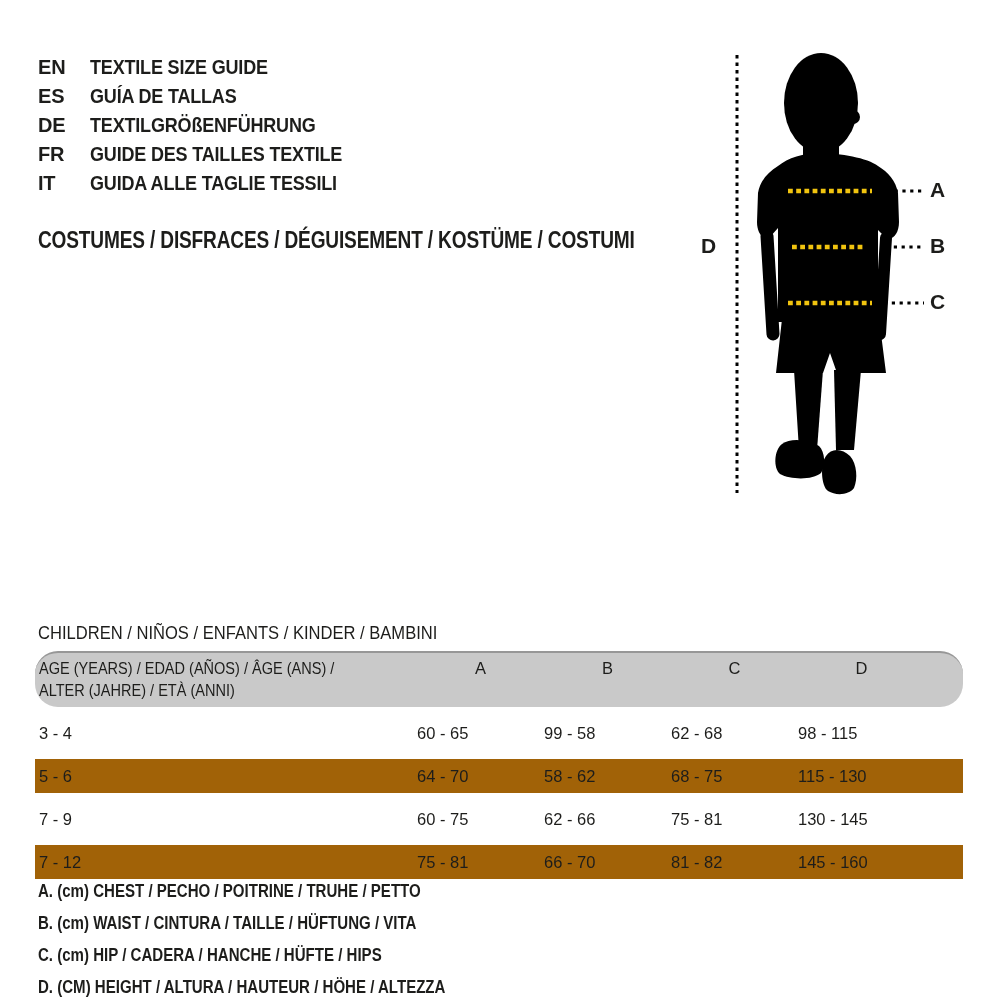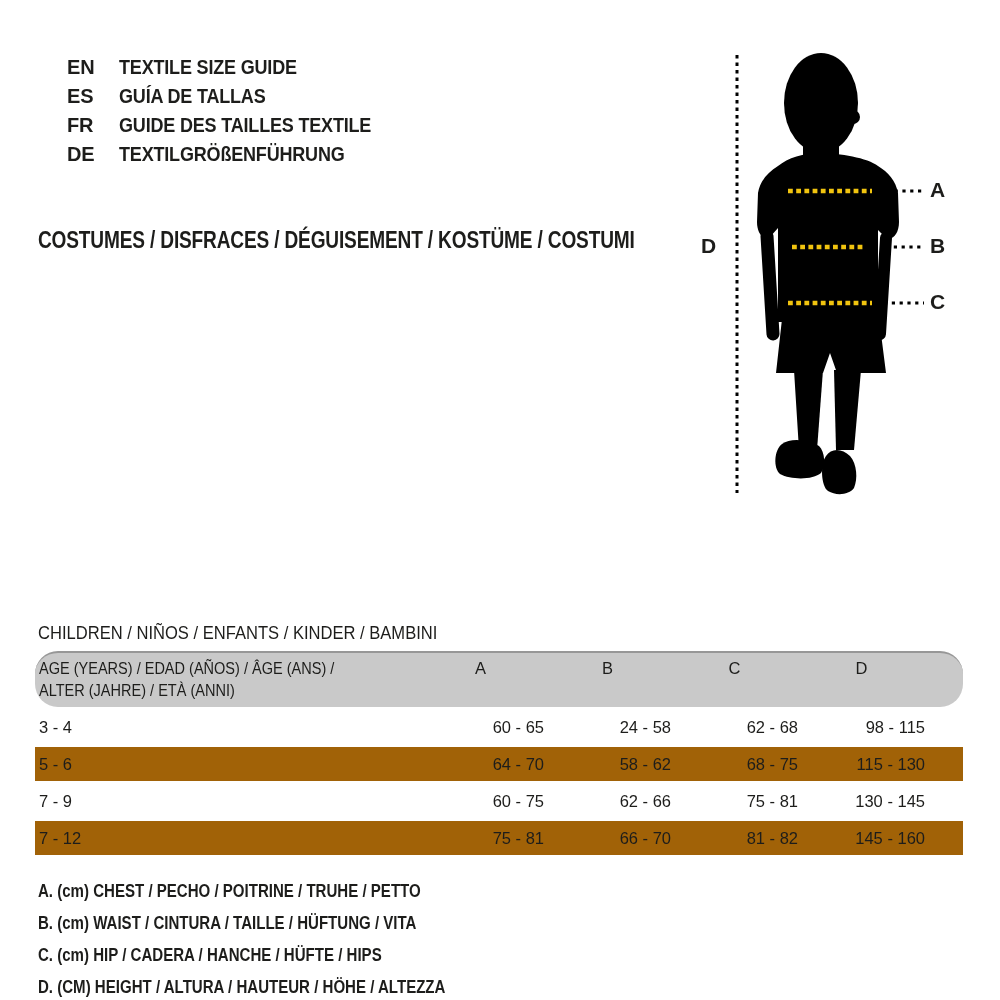--- a/index.html
+++ b/index.html
@@ -3,21 +3,21 @@
 <meta charset="utf-8">
 <style>
   html,body { margin:0; padding:0; background:#ffffff; }
   .page {
     position:relative; width:1000px; height:1000px; background:#ffffff;
     font-family:"Liberation Sans", sans-serif; color:#1d1d1b; overflow:hidden;
   }
 
   
   .lang-list { position:absolute; left:38px; top:53px; }
-  .lang-row { display:flex; height:29px; align-items:center; font-size:20px; font-weight:600; letter-spacing:-0.2px;margin-left:29px; }
+  .lang-row { display:flex; height:29px; align-items:center; font-size:20px; font-weight:600; letter-spacing:-0.2px; }
   .lang-code { flex:0 0 52px; }
   .lang-label { transform:scaleX(0.9); transform-origin:0 50%; white-space:nowrap; }
 
   
   .category-title {
     position:absolute; left:38px; top:227px; font-size:23px; font-weight:700;
     letter-spacing:-0.2px; transform:scaleX(0.83); transform-origin:0 0; white-space:nowrap;
   }
 
   
@@ -38,25 +38,25 @@
   .size-table { position:absolute; left:35px; top:651px; width:928px; font-size:16.5px; }
   .thead {
     display:grid; grid-template-columns:382px 127px 127px 127px 127px 38px;
     background:#c9c9c9; border-top:2px solid #979797; padding:4px 0 6px 0;border-radius:23px;
   }
   .age-th { padding-left:4px; line-height:22px; }
   .age-th span { display:block; transform:scaleX(0.88); transform-origin:0 50%; white-space:nowrap; }
   .col-th { text-align:center; line-height:22px; align-self:start; }
   .trow {
     display:grid; grid-template-columns:382px 127px 127px 127px 127px 38px;
-    height:34px; align-items:center; margin-top:3px;
+    height:34px; align-items:center; margin-top:9px;
   }
   .trow.alt { background:#a16207; }
   .td-age { padding-left:4px; }
-  .td-val { text-align:right; }
+  .td-val { text-align:left; }
 
   
   .legend { position:absolute; left:38px; top:829px;margin-top:46px; }
   .legend-item {
     height:32px; display:flex; align-items:center; font-size:17.5px; font-weight:600;
     transform:scaleX(0.86); transform-origin:0 50%; white-space:nowrap;
   }
 </style>
 </head>
 <body>
@@ -66,26 +66,30 @@
   <div class="lang-list">
     <div class="lang-row">
       <span class="lang-code">EN</span>
       <span class="lang-label">TEXTILE SIZE GUIDE</span>
     </div>
     <div class="lang-row">
       <span class="lang-code">ES</span>
       <span class="lang-label">GUÍA DE TALLAS</span>
     </div>
     <div class="lang-row">
+      <span class="lang-code">DE</span>
+      <span class="lang-label">TEXTILGRÖßENFÜHRUNG</span>
+    </div>
+    <div class="lang-row">
       <span class="lang-code">FR</span>
       <span class="lang-label">GUIDE DES TAILLES TEXTILE</span>
     </div>
     <div class="lang-row">
-      <span class="lang-code">DE</span>
-      <span class="lang-label">TEXTILGRÖßENFÜHRUNG</span>
+      <span class="lang-code">IT</span>
+      <span class="lang-label">GUIDA ALLE TAGLIE TESSILI</span>
     </div>
   </div>
 
   <div class="category-title">COSTUMES / DISFRACES / DÉGUISEMENT / KOSTÜME / COSTUMI</div>
 
   <svg class="figure-svg" width="300" height="470" viewBox="0 0 300 470" aria-hidden="true">
     <line x1="37" y1="15" x2="37" y2="453" stroke="#000000" stroke-width="3" stroke-dasharray="3.5,4"></line>
     <g fill="#000000">
       <ellipse cx="121" cy="63" rx="37" ry="50"></ellipse>
       <circle cx="153" cy="77" r="7"></circle>
@@ -128,21 +132,21 @@
       <div class="col-th">A</div>
       <div class="col-th">B</div>
       <div class="col-th">C</div>
       <div class="col-th">D</div>
       <div class="col-th"></div>
     </div>
 
     <div class="trow">
       <div class="td-age">3 - 4</div>
       <div class="td-val">60 - 65</div>
-      <div class="td-val">24 - 58</div>
+      <div class="td-val">99 - 58</div>
       <div class="td-val">62 - 68</div>
       <div class="td-val">98 - 115</div>
       <div class="td-val"></div>
     </div>
     <div class="trow alt">
       <div class="td-age">5 - 6</div>
       <div class="td-val">64 - 70</div>
       <div class="td-val">58 - 62</div>
       <div class="td-val">68 - 75</div>
       <div class="td-val">115 - 130</div>

